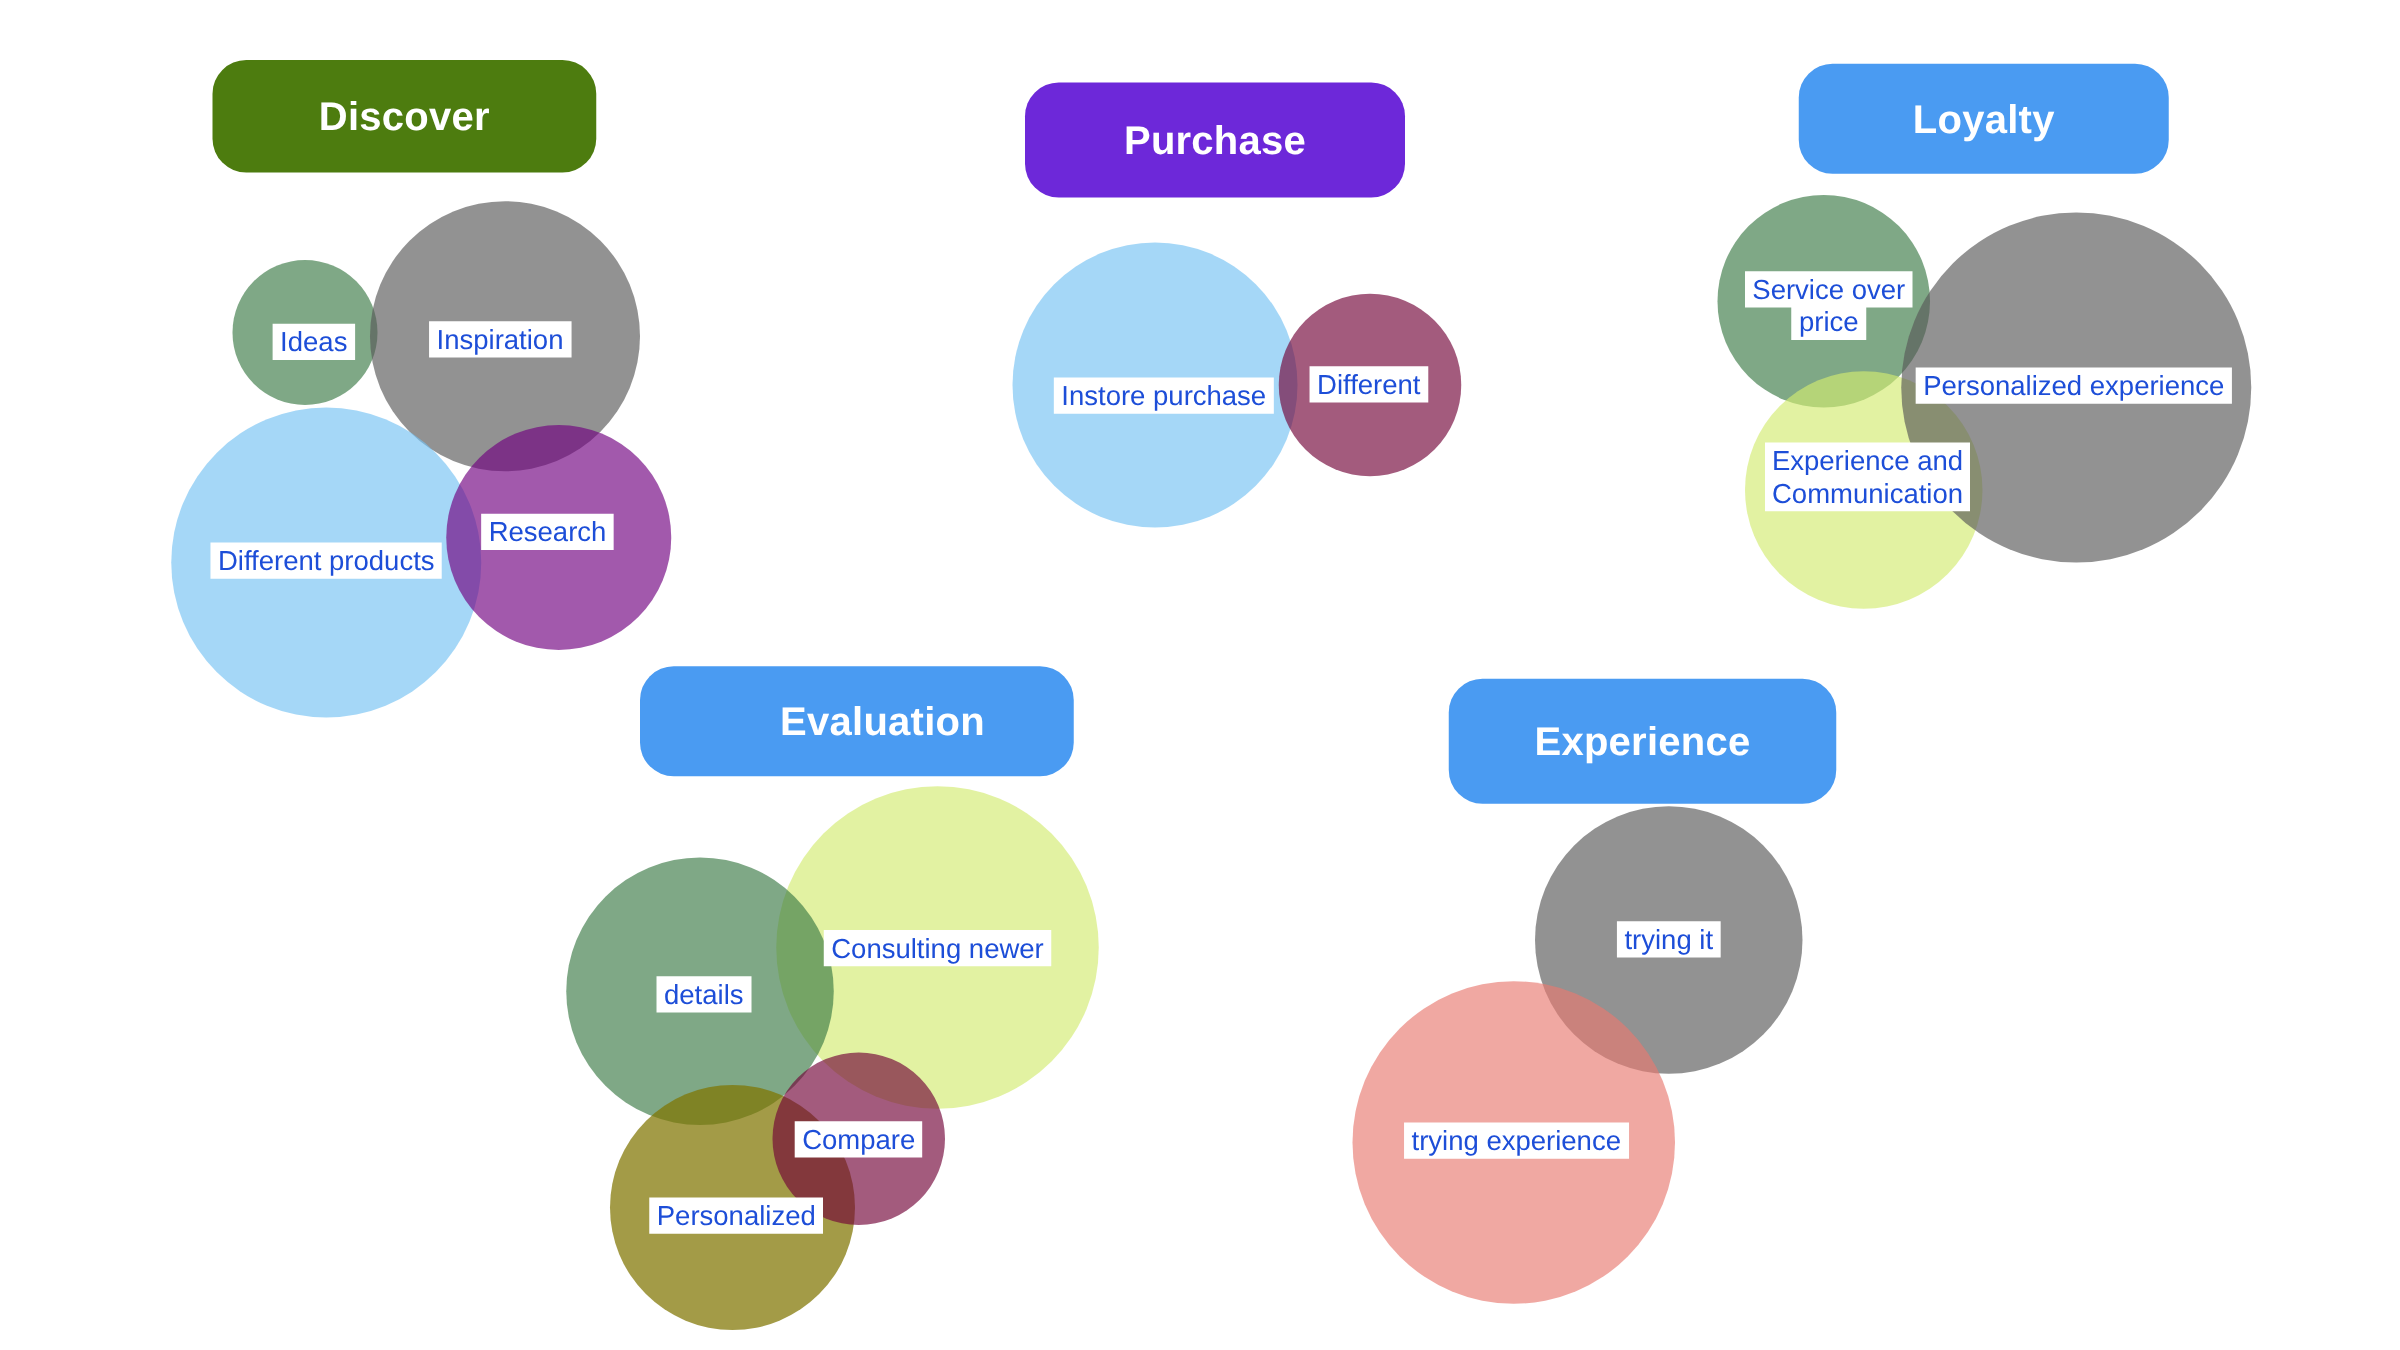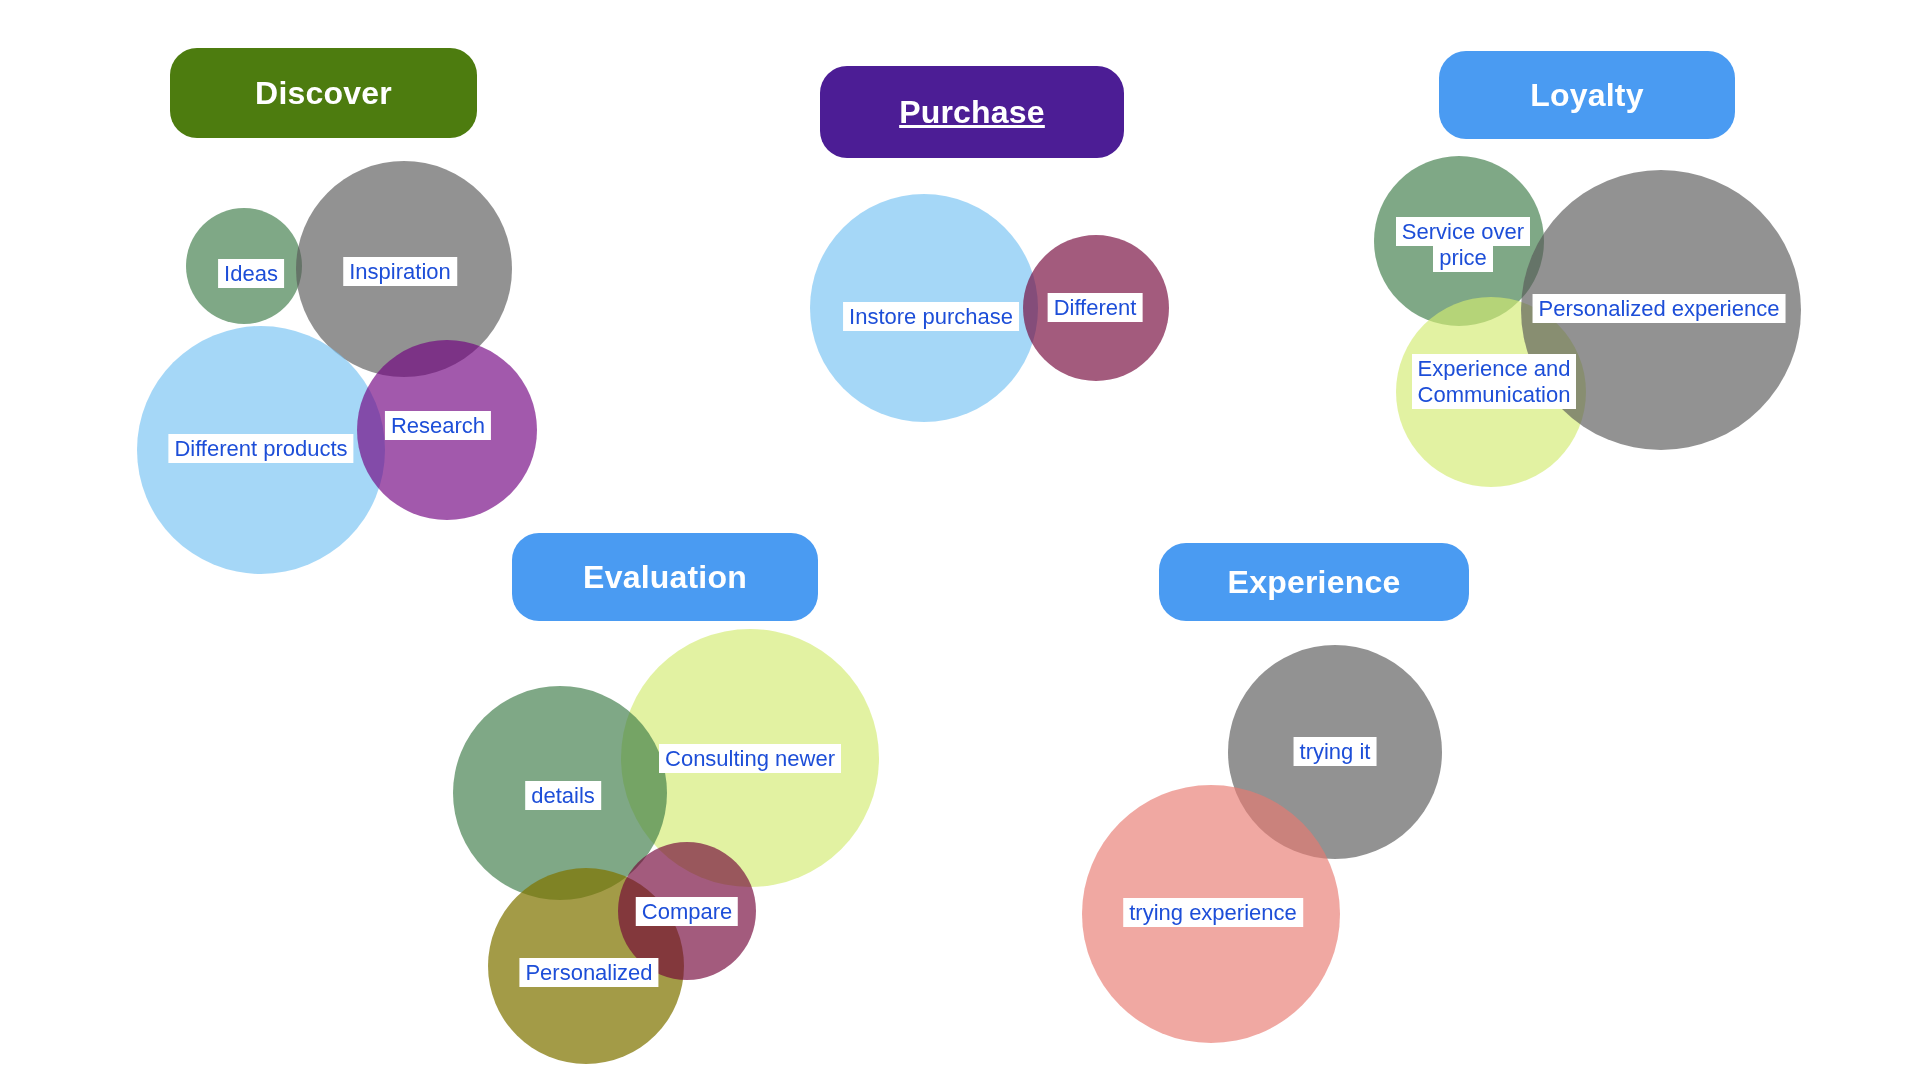--- a/index.html
+++ b/index.html
@@ -23,30 +23,30 @@
   }
 </style>
 </head>
 <body>
 
 <div class="canvas">
 
   <div class="stage-header" style="left: 170px; top: 48px; width: 307px; height: 90px; background-color: #4d7c0f;">
     <span>Discover</span>
   </div>
-  <div class="stage-header" style="left: 820px; top: 66px; width: 304px; height: 92px; background-color: #4c1d95; text-decoration: underline;">
+  <div class="stage-header" style="left: 820px; top: 66px; width: 304px; height: 92px; background-color: #6d28d9;">
     <span>Purchase</span>
   </div>
   <div class="stage-header" style="left: 1439px; top: 51px; width: 296px; height: 88px; background-color: rgb(74, 155, 242);">
     <span>Loyalty</span>
   </div>
-  <div class="stage-header" style="left: 512px; top: 533px; width: 306px; height: 88px; background-color: rgb(74, 155, 242);">
+  <div class="stage-header" style="left: 512px; top: 533px; width: 306px; height: 88px; background-color: rgb(74, 155, 242); padding-left: 41px;">
     <span>Evaluation</span>
   </div>
-  <div class="stage-header" style="left: 1159px; top: 543px; width: 310px; height: 78px; background-color: rgb(74, 155, 242);">
+  <div class="stage-header" style="left: 1159px; top: 543px; width: 310px; height: 100px; background-color: rgb(74, 155, 242);">
     <span>Experience</span>
   </div>
 
   <div class="bubble" style="left: 186px; top: 208px; width: 116px; height: 116px; background-color: rgba(58, 122, 69, 0.65);"></div>
   <div class="bubble" style="left: 296px; top: 161px; width: 216px; height: 216px; background-color: rgba(88, 88, 88, 0.65);"></div>
   <div class="bubble" style="left: 137px; top: 326px; width: 248px; height: 248px; background-color: rgba(117, 194, 243, 0.65);"></div>
   <div class="bubble" style="left: 357px; top: 340px; width: 180px; height: 180px; background-color: rgba(112, 0, 128, 0.65);"></div>
 
   <div class="bubble" style="left: 810px; top: 194px; width: 228px; height: 228px; background-color: rgba(117, 194, 243, 0.65);"></div>
   <div class="bubble" style="left: 1023px; top: 235px; width: 146px; height: 146px; background-color: rgba(114, 3, 55, 0.65);"></div>

